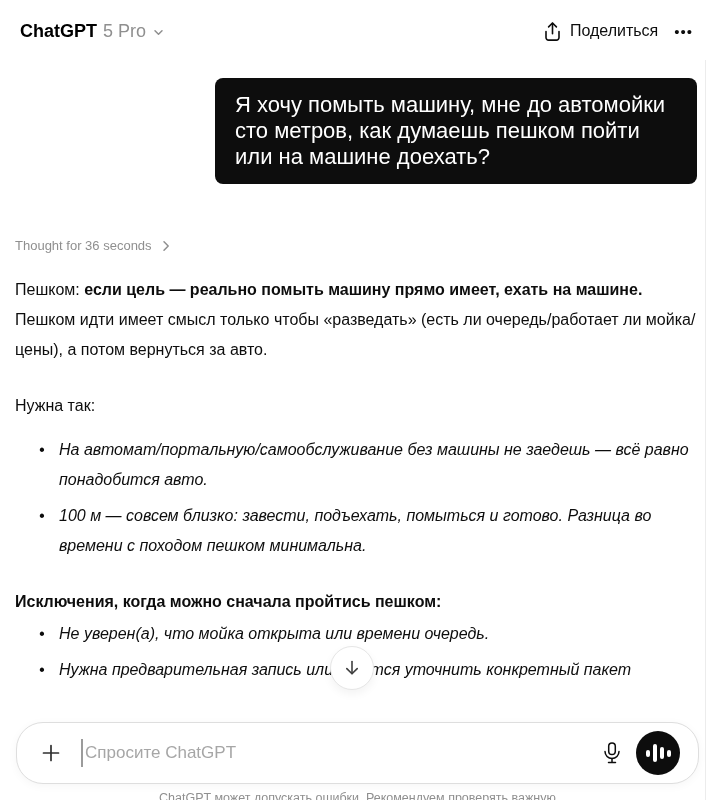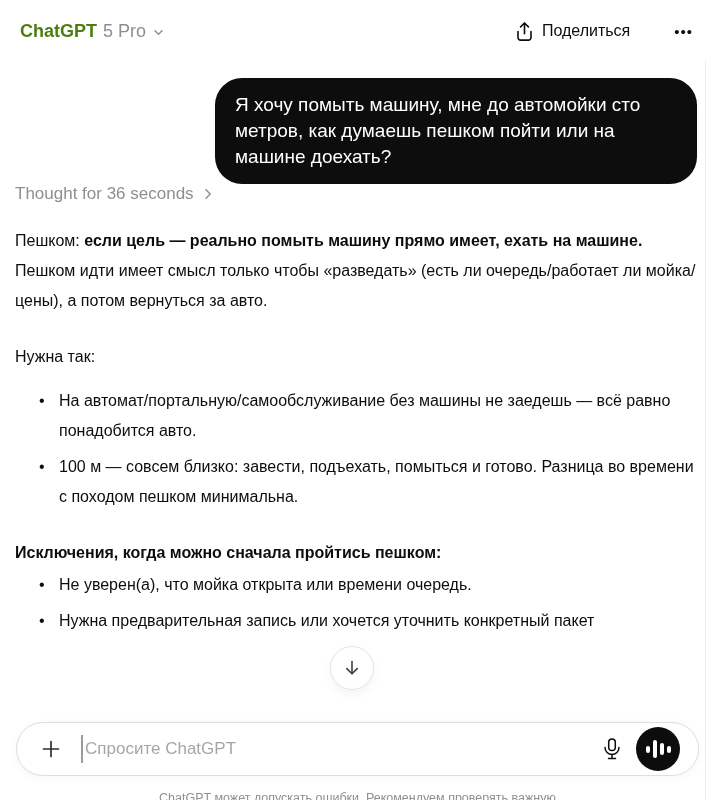--- a/index.html
+++ b/index.html
@@ -24,24 +24,24 @@
     padding: 0 22px 0 20px;
     background: #ffffff;
   }
   .model-selector {
     display: flex;
     align-items: center;
     gap: 6px;
     font-size: 18px;
     cursor: pointer;
   }
-  .model-selector .app-name { font-weight: 600; color: #4d7c0f; }
+  .model-selector .app-name { font-weight: 600; color: #000000; }
   .model-selector .model { color: #8f8f8f; font-weight: 400; }
   .model-selector svg { margin-top: 2px; }
-  .header-right { display: flex; align-items: center; gap: 44px; }
+  .header-right { display: flex; align-items: center; gap: 16px; }
   .share-button {
     display: flex;
     align-items: center;
     gap: 8px;
     background: none;
     border: none;
     font-family: inherit;
     font-size: 16px;
     color: #0d0d0d;
     cursor: pointer;
@@ -56,42 +56,43 @@
     padding: 2px 0;
   }
 
   
   .chat { padding: 16px 18px 0 15px; }
   .user-row { display: flex; justify-content: flex-end; }
   .user-bubble {
     max-width: 482px;
     background: #0d0d0d;
     color: #ffffff;
-    border-radius: 27px;
+    border-radius: 8px;
     padding: 14px 20px;
-    font-size: 19px;
+    font-size: 22px;
     line-height: 26px;
   }
 
   .thought-row {
+    margin-top: 54px;
     display: flex;
     align-items: center;
     gap: 8px;
     color: #8f8f8f;
-    font-size: 17px;
+    font-size: 13px;
     cursor: pointer;
     width: fit-content;
   }
 
   .answer { font-size: 16px; line-height: 30px; color: #0d0d0d; }
   .answer .p1 { margin-top: 22px; }
   .answer .p2 { margin-top: 26px; }
   .answer strong, .answer .bold { font-weight: 600; }
   .answer ul { margin-top: 14px; list-style: none; padding-left: 24px; }
-  .answer li { position: relative; padding-left: 20px; margin-bottom: 6px; }
+  .answer li { position: relative; padding-left: 20px; margin-bottom: 6px; font-style: italic; }
   .answer li::before {
     content: "\2022";
     position: absolute;
     left: 0;
     top: 0;
     font-size: 16px;
   }
   .answer .h2 { margin-top: 26px; font-weight: 600; }
   .answer ul.list2 { margin-top: 2px; }
 
@@ -116,21 +117,21 @@
   .composer-wrap {
     position: absolute;
     left: 0;
     top: 716px;
     width: 715px;
     height: 84px;
     background: #ffffff;
   }
   .composer {
     margin: 6px 16px 0 16px;
-    height: 54px;
+    height: 62px;
     border: 1px solid #dedede;
     border-radius: 27px;
     background: #ffffff;
     box-shadow: 0 2px 10px rgba(0,0,0,0.04);
     display: flex;
     align-items: center;
     padding: 0 18px 0 20px;
   }
   .attach-button {
     background: none;

